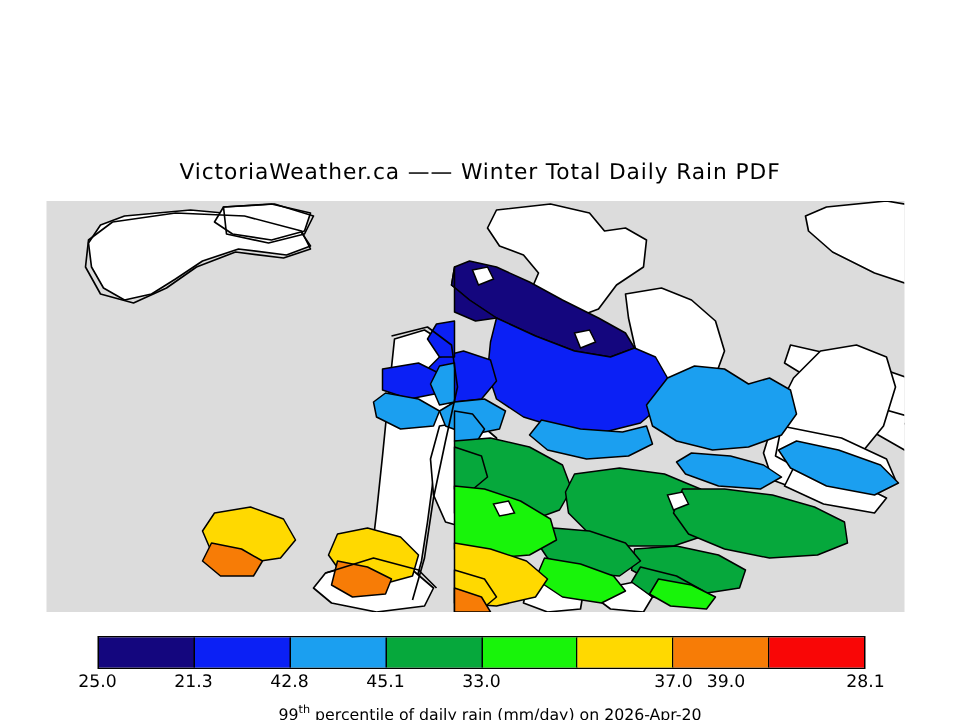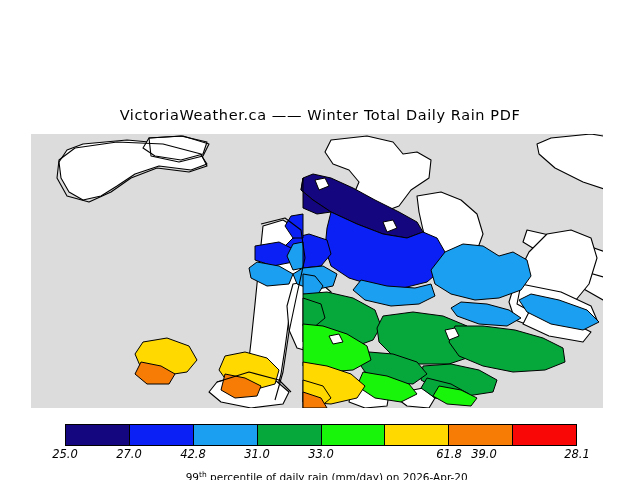--- a/index.html
+++ b/index.html
@@ -88,21 +88,20 @@
     background: #d9d9d9;
     z-index: -1;
   }
 
   #cb-ticklabels {
     position: absolute;
     left: 0;
     top: 447px;
     width: 508px;
     height: 14px;
-    font-style: italic;
   }
   #cb-ticklabels .tick {
     position: absolute;
     top: 0;
     transform: translateX(-50%);
     font-family: "DejaVu Sans", sans-serif;
     font-size: 11.5px;
     color: #000000;
     white-space: pre;
   }
@@ -271,26 +270,26 @@
         <div class="seg" style="background: rgb(6, 168, 60);"></div>
         <div class="seg" style="background: rgb(24, 244, 10);"></div>
         <div class="seg" style="background: rgb(255, 217, 0);"></div>
         <div class="seg" style="background: rgb(247, 124, 6);"></div>
         <div class="seg" style="background: rgb(249, 6, 6);"></div>
       </div>
   </div>
 
   <div id="cb-ticklabels">
       <span class="tick" style="left: 65px;">25.0</span>
-      <span class="tick" style="left: 129px;">27.0</span>
+      <span class="tick" style="left: 129px;">21.3</span>
       <span class="tick" style="left: 193px;">42.8</span>
-      <span class="tick" style="left: 257px;">31.0</span>
+      <span class="tick" style="left: 257px;">45.1</span>
       <span class="tick" style="left: 321px;">33.0</span>
       <span class="tick" style="left: 385px; margin-top: 45px;">35.0</span>
-      <span class="tick" style="left: 449px;">61.8</span>
+      <span class="tick" style="left: 449px;">37.0</span>
       <span class="tick" style="left: 484px;">39.0</span>
       <span class="tick" style="left: 577px;">28.1</span>
     </div>
 
   <div id="cb-caption">
     <span>99</span><sup>th</sup><span> percentile of daily rain (mm/day) on 2026-Apr-20</span>
   </div>
 
 </div>
 

